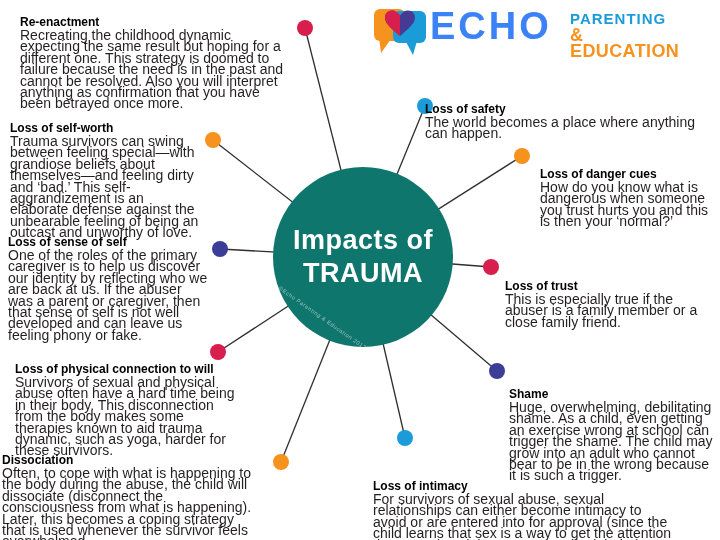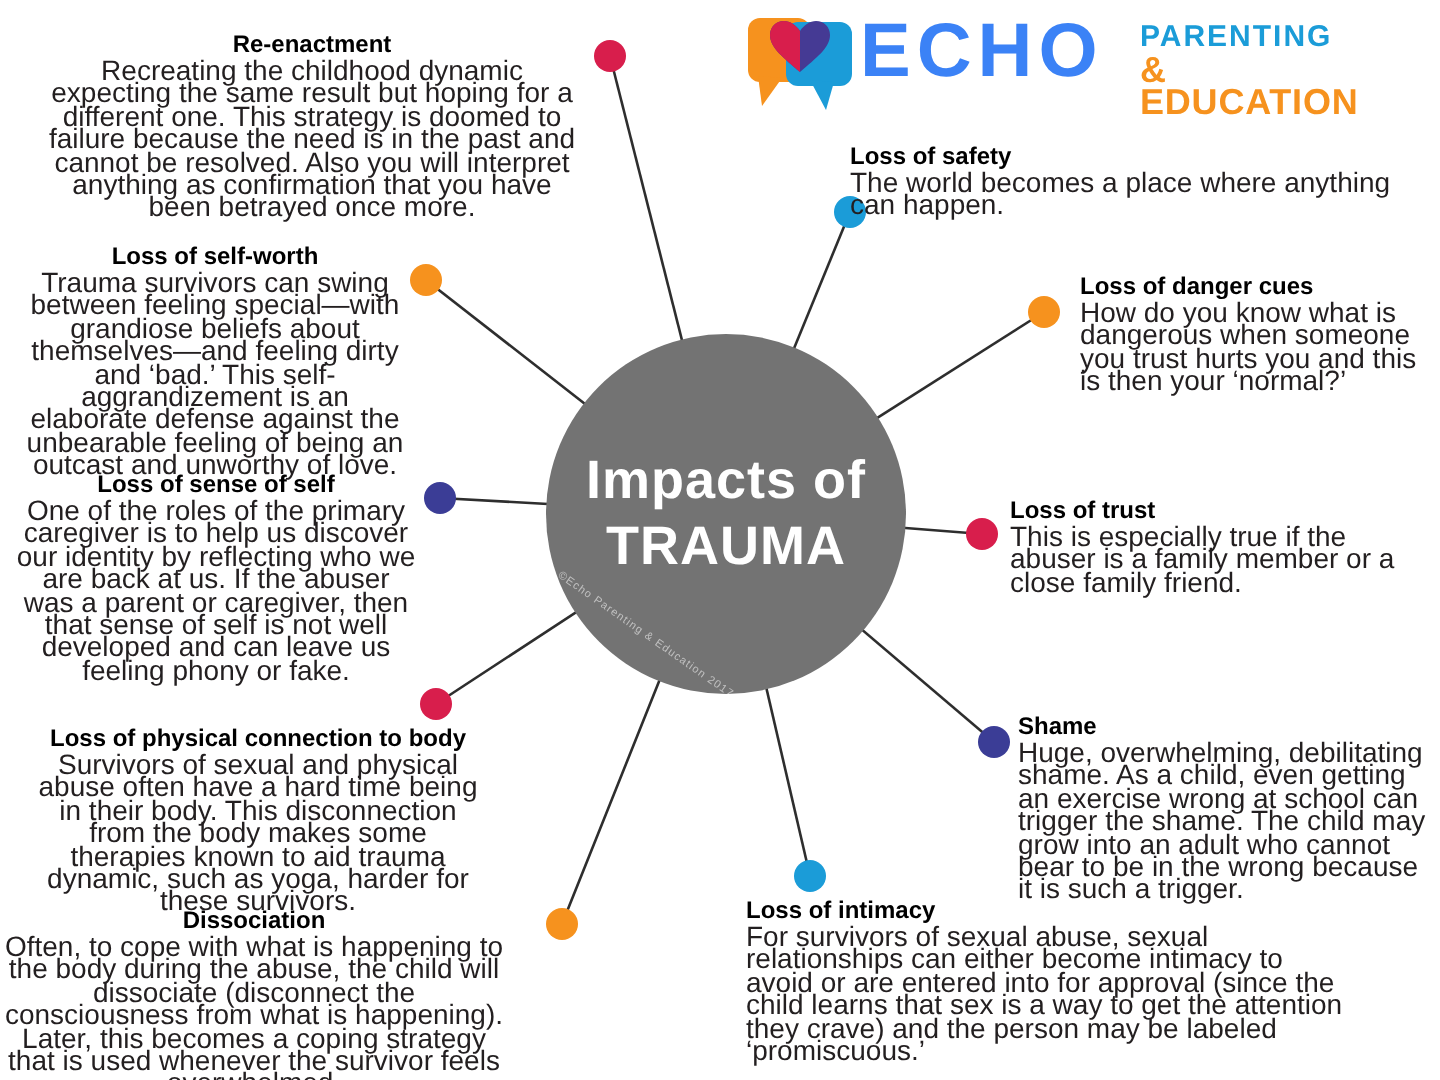--- a/index.html
+++ b/index.html
@@ -2,30 +2,30 @@
 <html><head>
 <meta charset="utf-8">
 <style>
   html,body{margin:0;padding:0;background:#ffffff;}
   #canvas{position:relative;width:720px;height:540px;background:#ffffff;overflow:hidden;
           font-family:"Liberation Sans",sans-serif;color:#231f20;}
   
   #spokes{position:absolute;left:0;top:0;width:720px;height:540px;z-index:1;}
   
   #center-circle{position:absolute;left:273px;top:167px;width:180px;height:180px;border-radius:50%;
-                 background:#737373;z-index:2;text-align:center;}
+                 background:#0f766e;z-index:2;text-align:center;}
   #center-circle .title{padding-top:57px;font-size:27px;line-height:33px;font-weight:bold;color:#ffffff;letter-spacing:.5px;}
   #center-circle .watermark{position:absolute;left:8px;top:118px;transform:rotate(35deg);transform-origin:0 0;
                  font-size:5.5px;letter-spacing:.6px;color:rgba(255,255,255,.55);white-space:nowrap;}
   
   .impact{position:absolute;z-index:3;}
   .impact h3{margin:0 0 1px 0;font-size:12px;line-height:14px;font-weight:bold;color:#000;}
   .impact p{margin:0;font-size:14px;line-height:11.4px;color:#231f20;}
-  .align-right{text-align:center;}
-  .align-left{text-align:left;}
+  .align-right{text-align:left;}
+  .align-left{text-align:left;margin-top:31px;}
   .pos-0{right:428px;width:272px;top:15px;}   
   .pos-1{left:425px;width:285px;top:71px;}    
   .pos-2{left:540px;width:175px;top:136px;}   
   .pos-3{left:505px;width:213px;top:248px;}   
   .pos-4{left:509px;width:210px;top:356px;}   
   .pos-5{left:373px;width:300px;top:448px;}   
   .pos-6{right:468px;width:250px;top:453px;}  
   .pos-7{right:477px;width:228px;top:362px;}  
   .pos-8{right:512px;width:200px;top:235px;}  
   .pos-9{right:515px;width:195px;top:121px;}  
@@ -96,21 +96,21 @@
   </div>
   <div class="impact pos-5 align-left">
     <h3>Loss of intimacy</h3>
     <p>For survivors of sexual abuse, sexual relationships can either become intimacy to avoid or are entered into for approval (since the child learns that sex is a way to get the attention they crave) and the person may be labeled ‘promiscuous.’</p>
   </div>
   <div class="impact pos-6 align-right">
     <h3>Dissociation</h3>
     <p>Often, to cope with what is happening to the body during the abuse, the child will dissociate (disconnect the consciousness from what is happening). Later, this becomes a coping strategy that is used whenever the survivor feels overwhelmed.</p>
   </div>
   <div class="impact pos-7 align-right">
-    <h3>Loss of physical connection to body</h3>
+    <h3>Loss of physical connection to will</h3>
     <p>Survivors of sexual and physical abuse often have a hard time being in their body. This disconnection from the body makes some therapies known to aid trauma dynamic, such as yoga, harder for these survivors.</p>
   </div>
   <div class="impact pos-8 align-right">
     <h3>Loss of sense of self</h3>
     <p>One of the roles of the primary caregiver is to help us discover our identity by reflecting who we are back at us. If the abuser was a parent or caregiver, then that sense of self is not well developed and can leave us feeling phony or fake.</p>
   </div>
   <div class="impact pos-9 align-right">
     <h3>Loss of self-worth</h3>
     <p>Trauma survivors can swing between feeling special—with grandiose beliefs about themselves—and feeling dirty and ‘bad.’ This self-aggrandizement is an elaborate defense against the unbearable feeling of being an outcast and unworthy of love.</p>
   </div>

